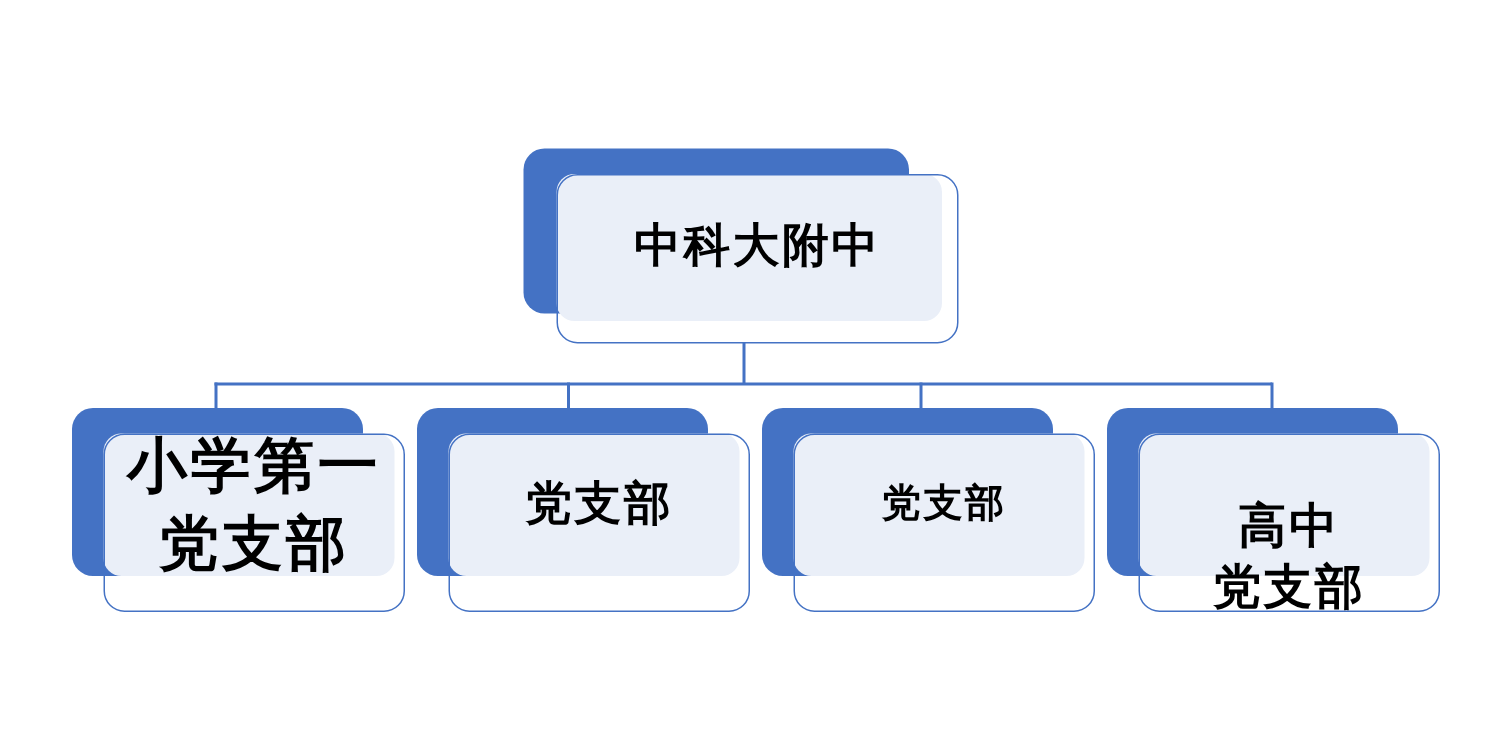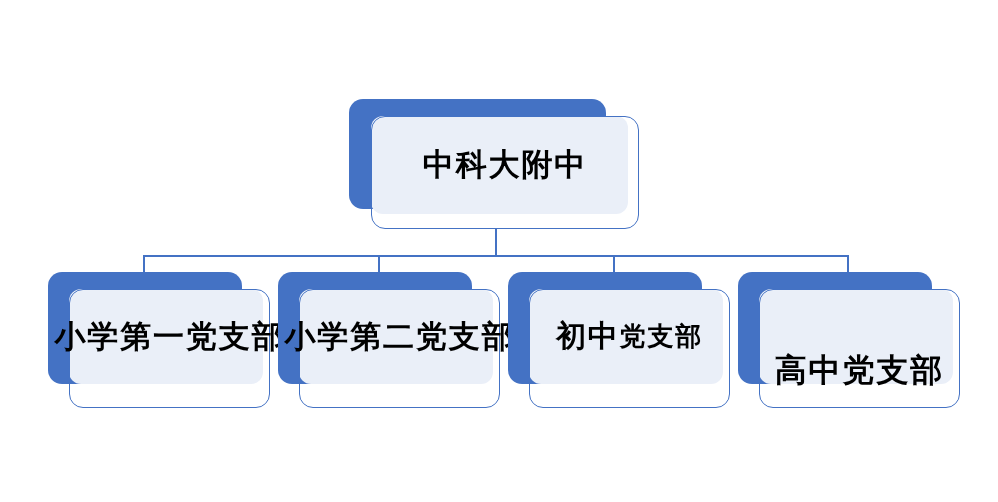--- a/index.html
+++ b/index.html
@@ -48,21 +48,21 @@
   }
   
   .layer-card {
     background: transparent;
     border: 1.4px solid #4472C4;
     border-radius: 14px;
   }
   .label {
     position: absolute;
     display: flex;
-    flex-direction: row;
+    flex-direction: column;
     align-items: center;
     justify-content: center;
     color: #000000;
     font-family: "DejaVu Serif", serif;
     font-weight: 700;
     line-height: 1.28;
     white-space: nowrap;
     letter-spacing: 0.06em;
     text-align: center;
   }
@@ -86,42 +86,40 @@
     <div class="layer layer-card" style="left:22px; top:17px; width:268px; height:113px;"></div>
     <div class="label" style="left:22px; top:17px; width:268px; height:98px; font-size:31px;">
       <span class="ln">中科大附中</span>
     </div>
   </div>
 
   <div class="node" style="left:48px; top:272px; width:215px; height:140px;">
     <div class="layer layer-shadow" style="width:194px; height:112px;"></div>
     <div class="layer layer-panel" style="left:21px; top:17px; width:194px; height:95px;"></div>
     <div class="layer layer-card" style="left:21px; top:17px; width:201px; height:119px;"></div>
-    <div class="label" style="left:21px; top:17px; width:201px; height:95px; font-size:31px;">
+    <div class="label" style="left:21px; top:17px; width:201px; height:95px; font-size:40px;">
       <span class="ln">小学第一</span>
       <span class="ln">党支部</span>
     </div>
   </div>
 
   <div class="node" style="left:278px; top:272px; width:215px; height:140px;">
     <div class="layer layer-shadow" style="width:194px; height:112px;"></div>
     <div class="layer layer-panel" style="left:21px; top:17px; width:194px; height:95px;"></div>
     <div class="layer layer-card" style="left:21px; top:17px; width:201px; height:119px;"></div>
     <div class="label" style="left:21px; top:17px; width:201px; height:95px; font-size:31px;">
-      <span class="ln">小学第二</span>
       <span class="ln">党支部</span>
     </div>
   </div>
 
   <div class="node" style="left:508px; top:272px; width:215px; height:140px;">
     <div class="layer layer-shadow" style="width:194px; height:112px;"></div>
     <div class="layer layer-panel" style="left:21px; top:17px; width:194px; height:95px;"></div>
     <div class="layer layer-card" style="left:21px; top:17px; width:201px; height:119px;"></div>
     <div class="label" style="left:21px; top:17px; width:201px; height:95px; font-size:30px;">
-      <span class="ln">初中</span>
       <span class="ln" style="font-size:26px;">党支部</span>
     </div>
   </div>
 
   <div class="node" style="left:738px; top:272px; width:215px; height:140px;">
     <div class="layer layer-shadow" style="width:194px; height:112px;"></div>
     <div class="layer layer-panel" style="left:21px; top:17px; width:194px; height:95px;"></div>
     <div class="layer layer-card" style="left:21px; top:17px; width:201px; height:119px;"></div>
     <div class="label" style="left:21px; top:17px; width:201px; height:95px; font-size:32px;margin-top:34px;">
       <span class="ln">高中</span>

